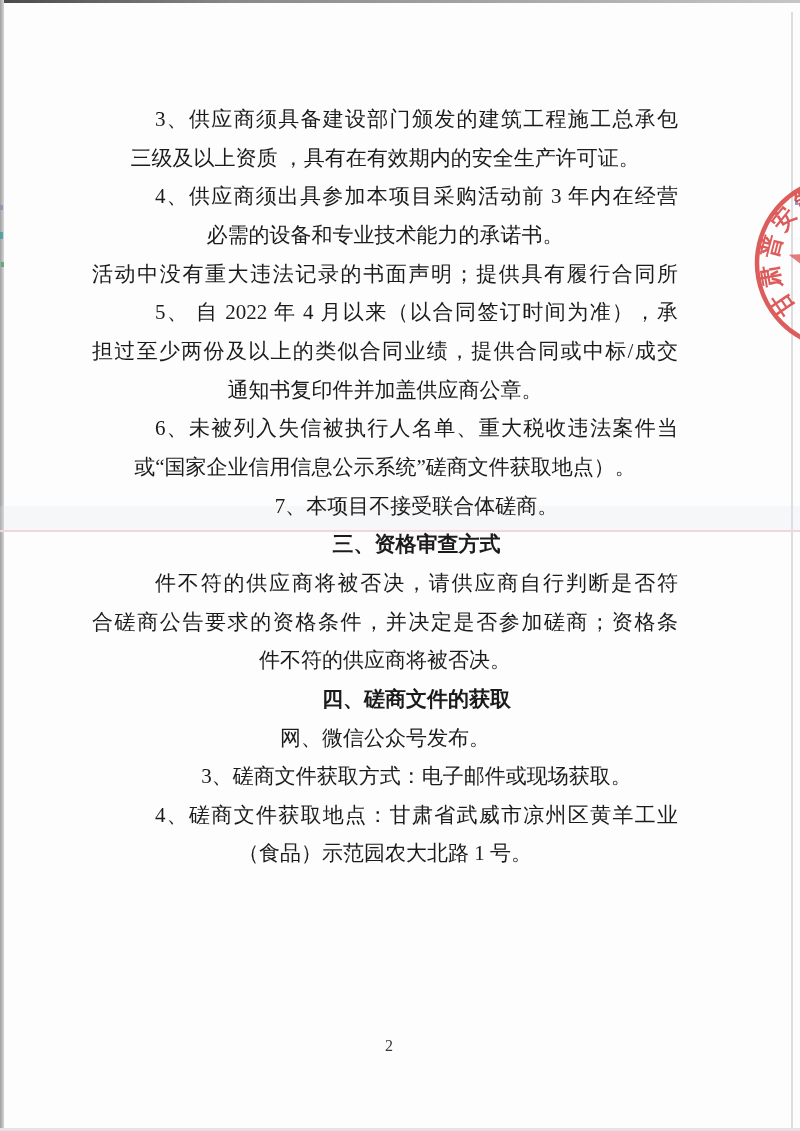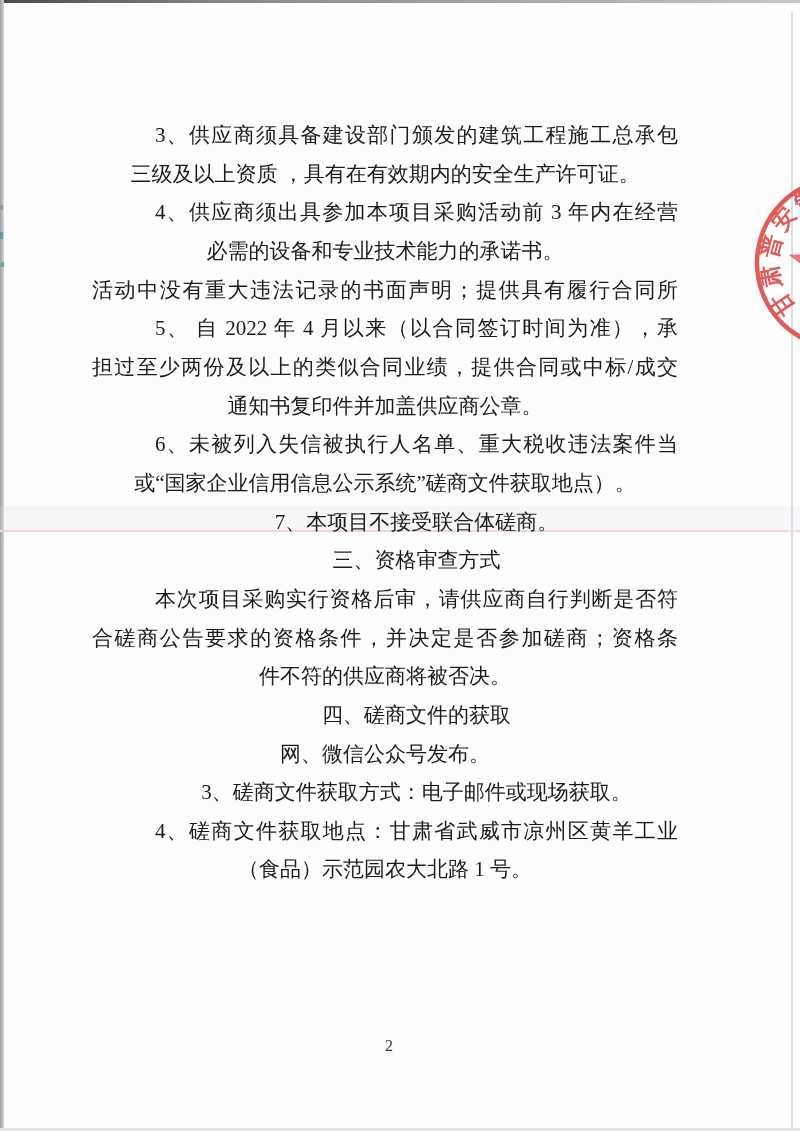--- a/index.html
+++ b/index.html
@@ -20,29 +20,29 @@
   .scan-band{position:absolute;left:0;top:506px;width:800px;height:25px;
     background:rgba(221,226,237,.22);}
   .scan-line{position:absolute;left:0;top:530px;width:800px;height:2px;background:#eed8de;}
   .noise{position:absolute;}
   .noise.n1{left:0;top:205px;width:3px;height:5px;background:#8890b0;opacity:.8;}
   .noise.n2{left:0;top:232px;width:3px;height:7px;background:#3f9d9d;opacity:.8;}
   .noise.n3{left:1px;top:262px;width:3px;height:5px;background:#3f9d62;opacity:.7;}
   .noise.n4{left:795px;top:200px;width:3px;height:5px;background:#6b8fd4;opacity:.85;}
   
   .text-block{
-    position:absolute;left:92px;top:116px;width:586px;
+    position:absolute;left:92px;top:100px;width:586px;
     font-size:21px;line-height:38.65px;color:#1b1b1b;
   }
   .para{margin:0;}
   .line{text-align:center;}
   .line.fill{text-align:justify;text-align-last:justify;}
   .line.first{padding-left:63px;}
   .para.heading .line{
-    font-weight:400;
+    font-weight:700;
     font-family:"Liberation Sans","DejaVu Sans",sans-serif;
   }
   .seal{position:absolute;left:695px;top:175px;width:105px;height:185px;pointer-events:none;}
   .page-number{
     position:absolute;left:378px;top:1037px;width:22px;
     text-align:center;font-size:16px;color:#3a3a3a;line-height:18px;
   }
 </style>
 </head>
 <body>
@@ -79,21 +79,21 @@
         <div class="line first fill">6、未被列入失信被执行人名单、重大税收违法案件当</div>
         <div class="line">或“国家企业信用信息公示系统”磋商文件获取地点）。</div>
       </div>
       <div class="para">
         <div class="line first">7、本项目不接受联合体磋商。</div>
       </div>
       <div class="para heading">
         <div class="line first">三、资格审查方式</div>
       </div>
       <div class="para">
-        <div class="line first fill">本次项目采购实行资格后审，请供应商自行判断是否符</div>
+        <div class="line first fill">件不符的供应商将被否决，请供应商自行判断是否符</div>
         <div class="line fill">合磋商公告要求的资格条件，并决定是否参加磋商；资格条</div>
         <div class="line">件不符的供应商将被否决。</div>
       </div>
       <div class="para heading">
         <div class="line first">四、磋商文件的获取</div>
       </div>
       <div class="para">
         <div class="line">网、微信公众号发布。</div>
       </div>
       <div class="para">

